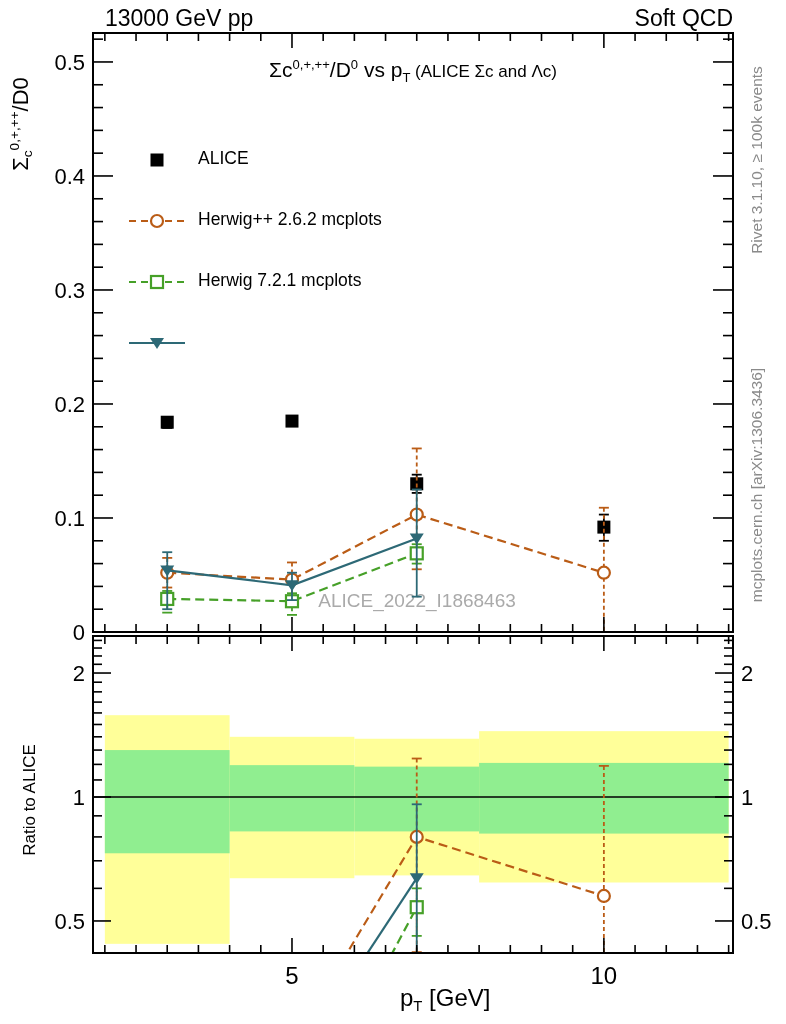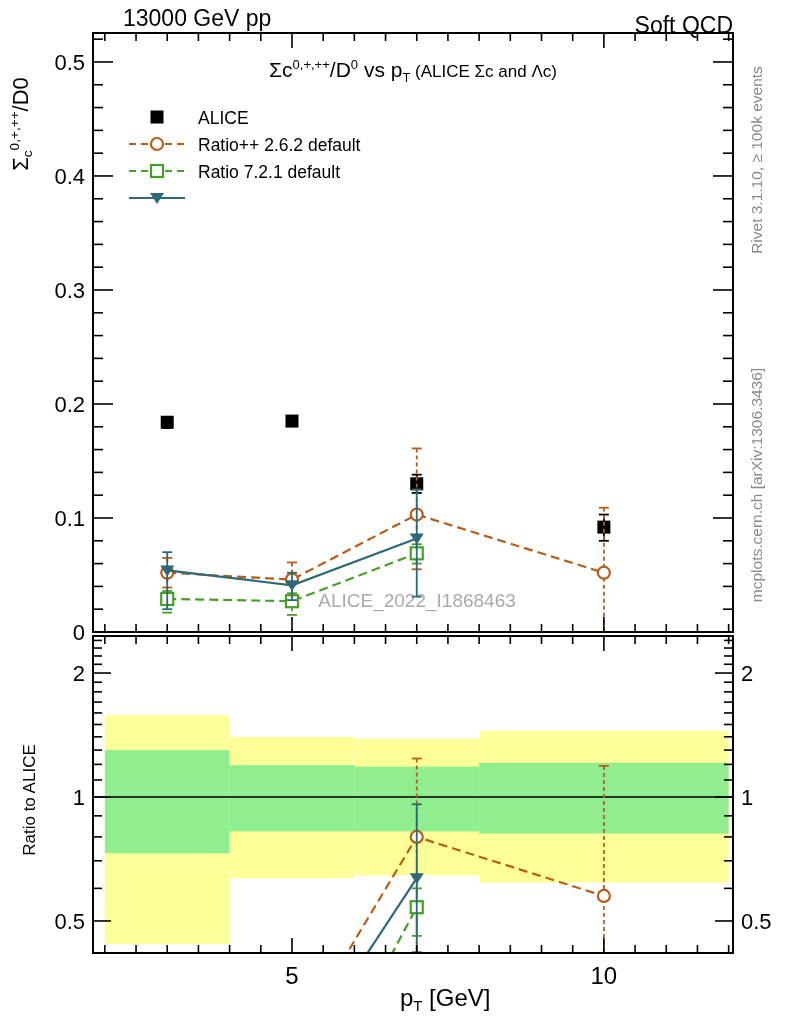--- a/index.html
+++ b/index.html
@@ -1,28 +1,28 @@
 <!DOCTYPE html>
 <html><head>
 <meta charset="utf-8">
 <style>
   html,body{margin:0;padding:0;background:#fff;}
   #stage{position:relative;width:786px;height:1024px;background:#fff;overflow:hidden;
          font-family:"Liberation Sans","DejaVu Sans",sans-serif;color:#000;}
   #plot-svg{position:absolute;left:0;top:0;}
   .overlay{position:absolute;white-space:nowrap;}
   .hdr{font-size:23px;color:#000;}
-  #header-left{left:105px;top:5px;margin-left:18px;}
-  #header-right{left:93px;top:12px;width:640px;text-align:right;}
+  #header-left{left:105px;top:5px;}
+  #header-right{left:93px;top:5px;width:640px;text-align:right;}
   #plot-title{left:93px;top:57px;width:640px;text-align:center;font-size:21px;}
   .sup{font-size:62%;vertical-align:0.65em;letter-spacing:0;}
   .subsc{font-size:62%;vertical-align:-0.35em;}
   .small{font-size:81%;}
   #legend{left:128px;top:108px;}
-  .legend-row{display:flex;align-items:flex-start;height:27px;}
+  .legend-row{display:flex;align-items:flex-end;height:27px;margin-top:34px;}
   .legend-swatch{width:58px;height:18px;margin-right:12px;flex:0 0 auto;}
   .legend-label{font-size:17.5px;}
   .vlabel{transform:translate(-50%,-50%) rotate(-90deg);}
   #ylabel-main{left:21px;top:124px;font-size:22px;}
   #ratio-ylabel{left:30px;top:800px;font-size:17px;}
   #rivet-note{left:757px;top:160px;font-size:15.5px;color:#8a8a8a;}
   #mcplots-note{left:757px;top:485px;font-size:15.5px;color:#8a8a8a;}
   #xaxis-title{left:400px;top:984px;width:345px;text-align:left;font-size:24px;}
 </style>
 </head>
@@ -363,30 +363,30 @@
         </svg>
         <span class="legend-label">ALICE</span>
       </div>
       <div class="legend-row">
         <svg width="58" height="18" class="legend-swatch">
           <line x1="1" y1="9" x2="57" y2="9" stroke="#ba5c16" stroke-width="2.2" stroke-dasharray="7 5"></line>
           <g>
             <circle cx="29" cy="9" r="6" fill="#fff" stroke="#ba5c16" stroke-width="2.2"></circle>
           </g>
         </svg>
-        <span class="legend-label">Ratio++ 2.6.2 default</span>
+        <span class="legend-label">Herwig++ 2.6.2 mcplots</span>
       </div>
       <div class="legend-row">
         <svg width="58" height="18" class="legend-swatch">
           <line x1="1" y1="9" x2="57" y2="9" stroke="#46a028" stroke-width="2.2" stroke-dasharray="7 5"></line>
           <g>
             <rect x="23" y="3" width="12" height="12" fill="#fff" stroke="#46a028" stroke-width="2.2"></rect>
           </g>
         </svg>
-        <span class="legend-label">Ratio 7.2.1 default</span>
+        <span class="legend-label">Herwig 7.2.1 mcplots</span>
       </div>
       <div class="legend-row">
         <svg width="58" height="18" class="legend-swatch">
           <line x1="1" y1="9" x2="57" y2="9" stroke="#2d6976" stroke-width="2.2"></line>
           <g>
             <polygon points="22,4 36,4 29,15" fill="#2d6976"></polygon>
           </g>
         </svg>
       </div>
     </div>

